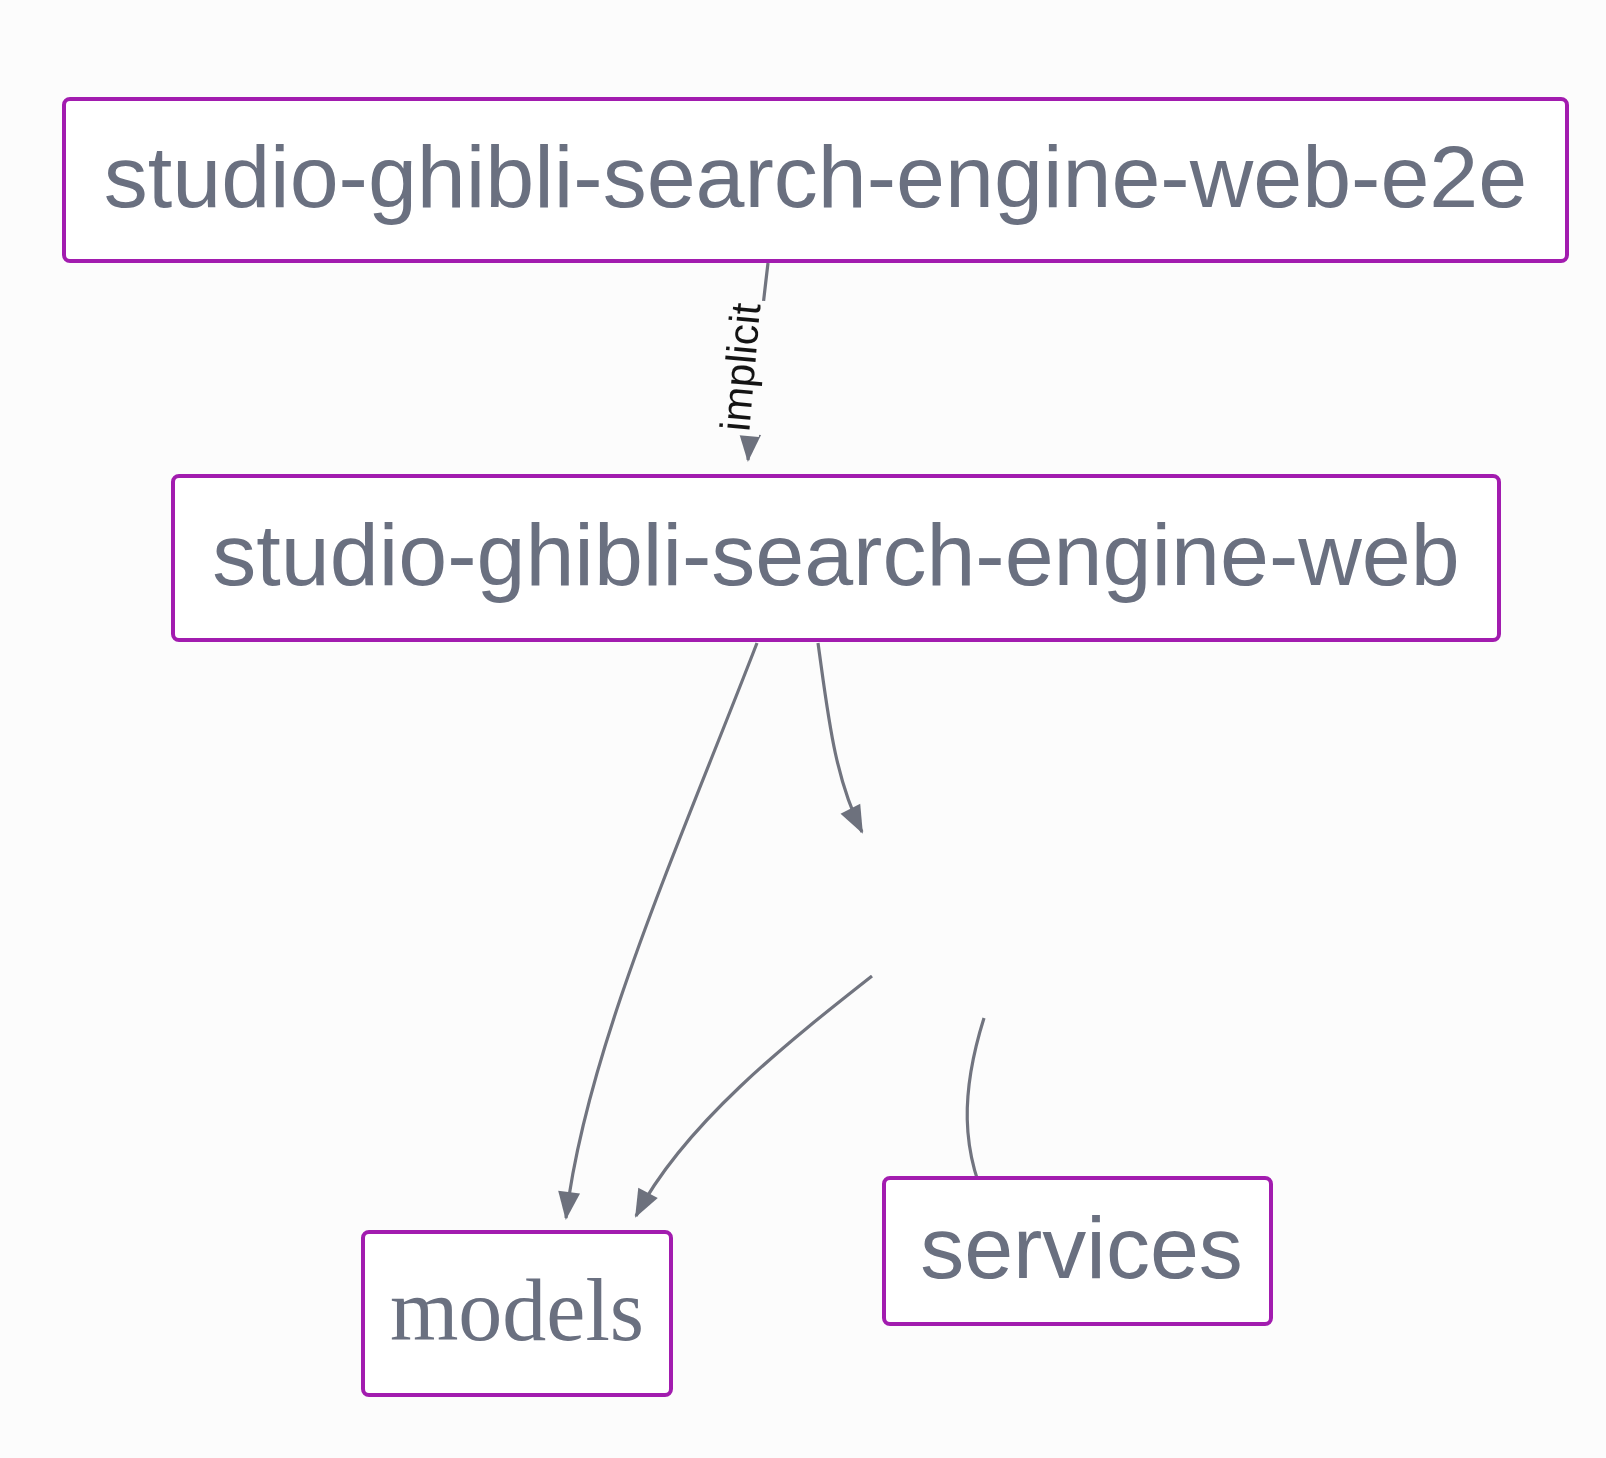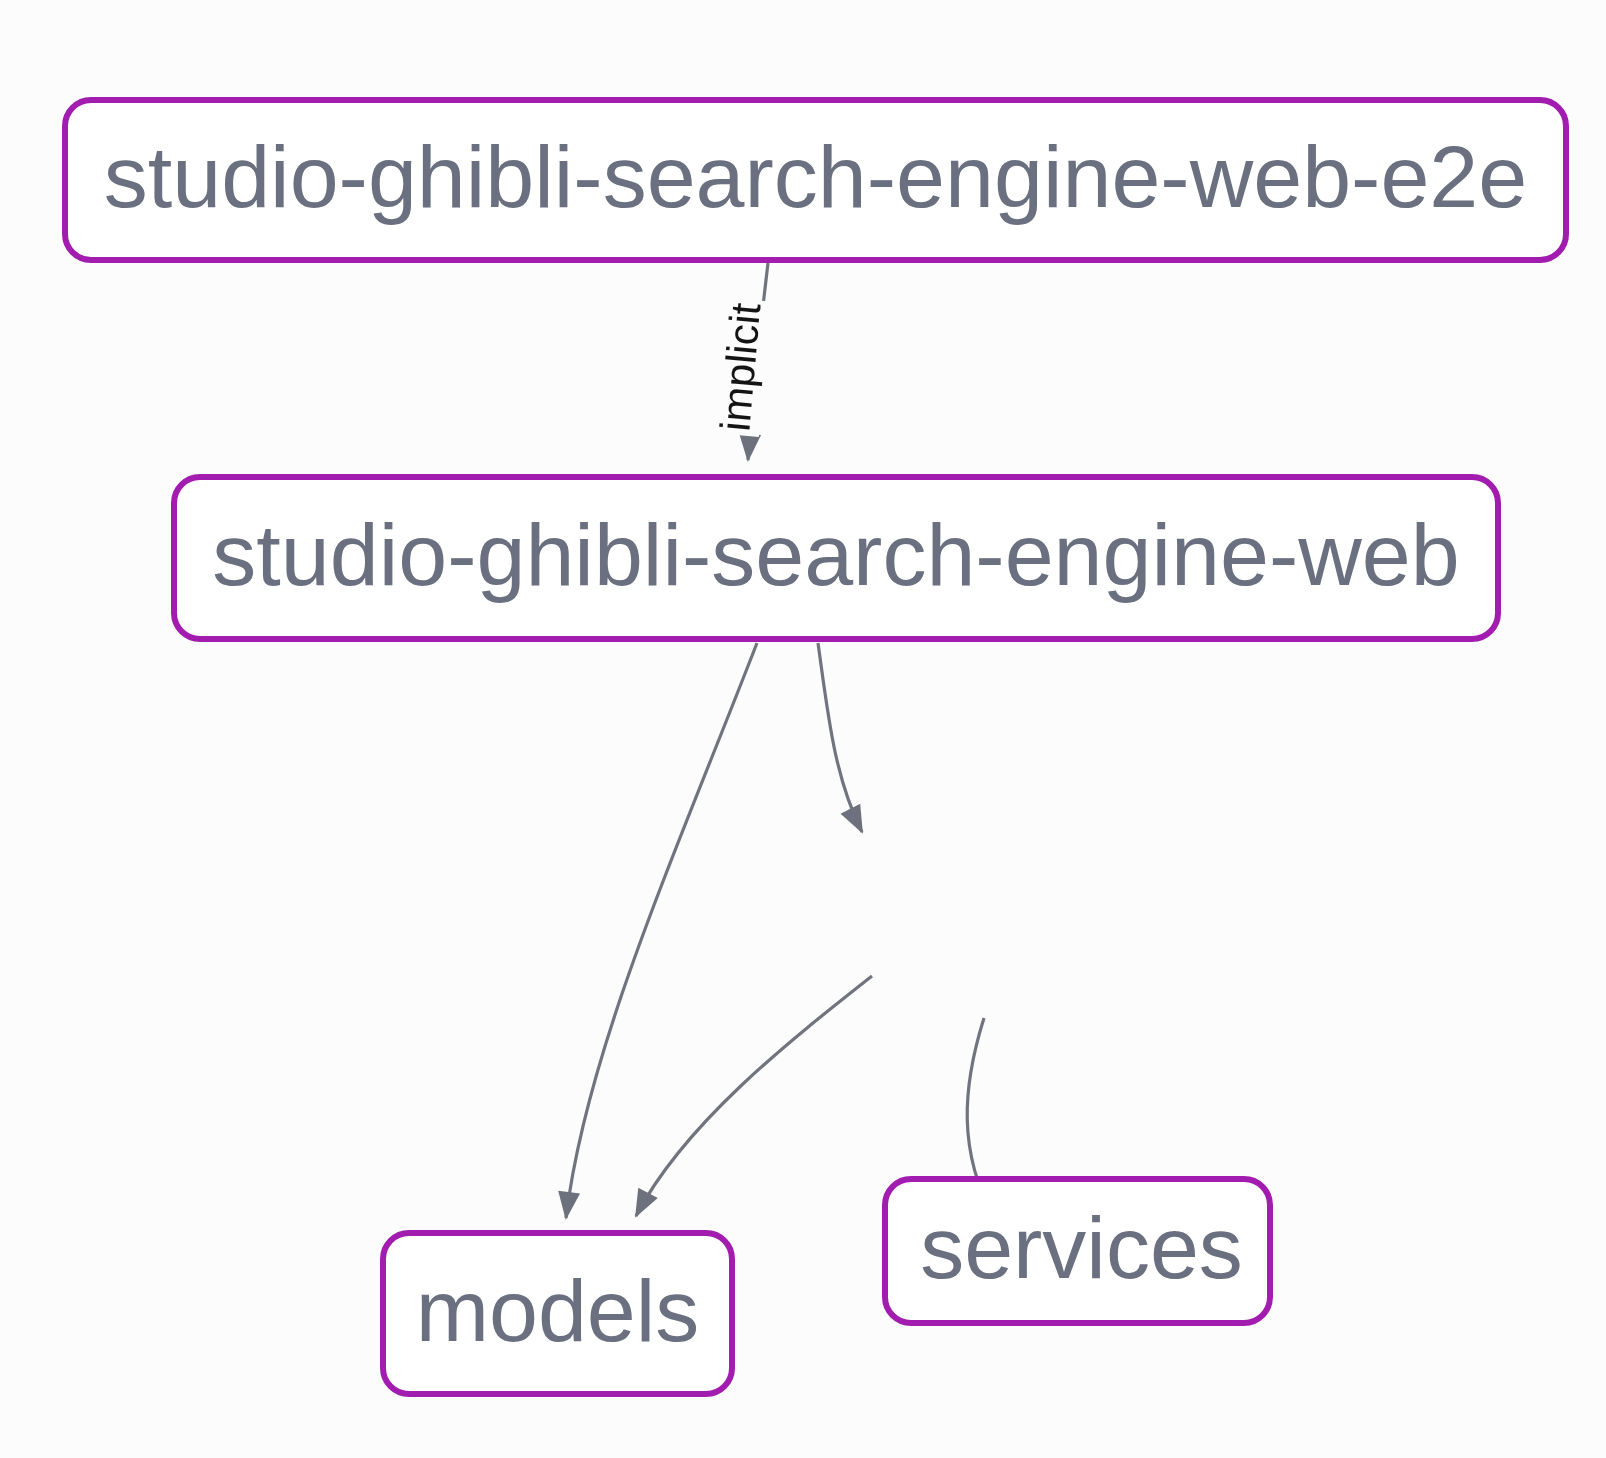--- a/index.html
+++ b/index.html
@@ -24,22 +24,22 @@
   }
   .edge-path {
     fill: none;
     stroke: #71747f;
     stroke-width: 3.2px;
   }
   .node {
     position: absolute;
     box-sizing: border-box;
     background: #ffffff;
-    border: 6px solid #a21caf;
-    border-radius: 29px;
+    border: 4px solid #a21caf;
+    border-radius: 8px;
     display: flex;
     align-items: center;
     justify-content: center;
     cursor: pointer;
   }
   .node-label {
     font-size: 88px;
     line-height: 1;
     color: #6a7080;
     white-space: nowrap;
@@ -71,20 +71,20 @@
       <path d="M 818 643 C 828 714 834 776 862 832" class="edge-path" marker-end="url(#arrowhead)"></path>
       <path d="M 872 976 C 788 1042 684 1124 636 1216" class="edge-path" marker-end="url(#arrowhead)"></path>
       <path d="M 984 1018 C 962 1088 958 1152 994 1218" class="edge-path" marker-end="url(#arrowhead)"></path>
     </svg>
     <div class="node" style="left: 62px; top: 97px; width: 1507px; height: 166px;">
       <span class="node-label">studio-ghibli-search-engine-web-e2e</span>
     </div>
     <div class="node" style="left: 171px; top: 474px; width: 1330px; height: 168px;">
       <span class="node-label">studio-ghibli-search-engine-web</span>
     </div>
-    <div class="node" style="left: 380px; top: 1230px; width: 355px; height: 167px;">
+    <div class="node" style="left: 361px; top: 1230px; width: 312px; height: 167px; font-family: Liberation Serif, serif;">
       <span class="node-label">models</span>
     </div>
     <div class="node" style="left: 882px; top: 1176px; width: 391px; height: 150px; padding-left: 8px;">
       <span class="node-label">services</span>
     </div>
     <div class="edge-label" style="left: 741px; top: 367px; transform: translate(-50%, -50%) rotate(-85deg);">implicit</div>
   </div>
 
 </body></html>

